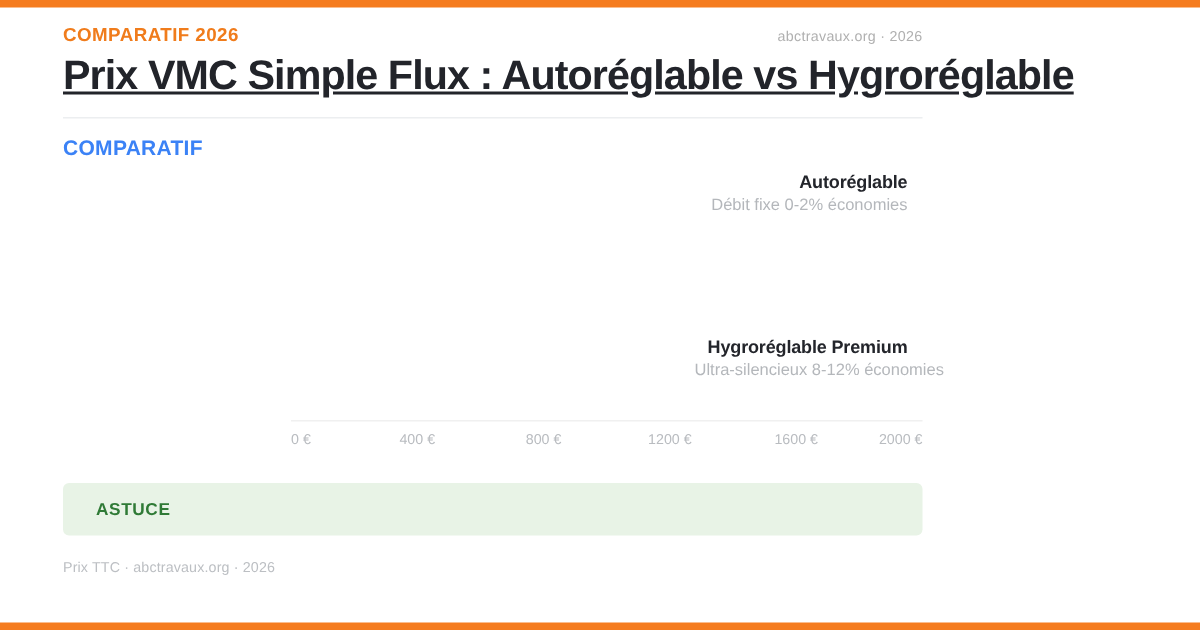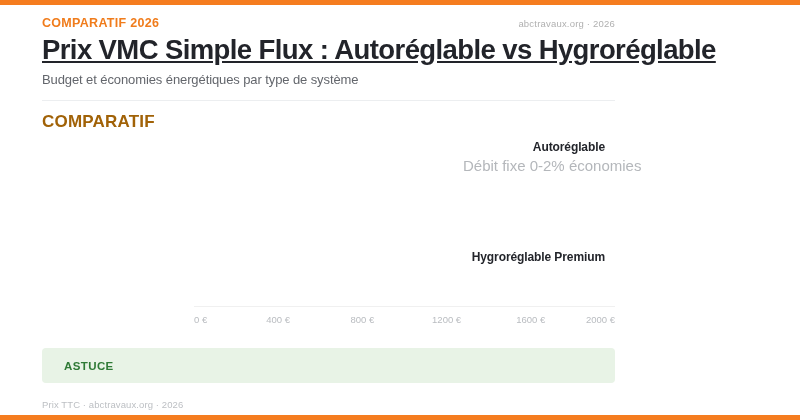--- a/index.html
+++ b/index.html
@@ -75,24 +75,24 @@
   }
 
   .divider {
     margin-top: 13px;
     border-top: 1px solid #eceef0;
   }
 
   
   .section-title {
     margin-top: 11px;
-    font-size: 17px;
+    font-size: 14px;
     font-weight: bold;
     letter-spacing: 0.2px;
-    color: #a16207;
+    color: #3b82f6;
   }
 
   .chart {
     position: relative;
     margin-top: 9px;
   }
 
   .row {
     display: flex;
     align-items: flex-end;
@@ -111,21 +111,21 @@
   }
   .row-name {
     font-size: 12px;
     font-weight: bold;
     color: #23252b;
     line-height: 1.15;
     letter-spacing: -0.1px;
     white-space: nowrap;
   }
   .row-sub {
-    font-size: 15px;
+    font-size: 11px;
     color: #b4b7bb;
     line-height: 1.5;
     white-space: nowrap;
   }
 
   .track {
     position: relative;
     flex: 1 1 auto;
     height: 38px;
     background: #0f172a;
@@ -208,21 +208,20 @@
 <div class="accent-bar-top"></div>
 
 <div class="page">
 
   <div class="header-top-row">
     <div class="eyebrow">COMPARATIF 2026</div>
     <div class="source-note">abctravaux.org · 2026</div>
   </div>
 
   <h1 class="headline">Prix VMC Simple Flux : Autoréglable vs Hygroréglable</h1>
-  <p class="subhead">Budget et économies énergétiques par type de système</p>
 
   <div class="divider"></div>
 
   <div class="section-title">COMPARATIF</div>
 
   <div class="chart" id="chart">
 
     <div class="row">
         <div class="row-labels">
           <div class="row-name">Autoréglable</div>
@@ -235,20 +234,21 @@
       </div>
       <div class="row">
         <div class="track">
           <div class="bar" style="background: rgb(239, 83, 80); width: 72.5%;"></div>
           <div class="bar-value" style="left: 60%;">1200 €<span class="v2">1500 €</span></div>
         </div>
       </div>
       <div class="row">
         <div class="row-labels">
           <div class="row-name">Hygroréglable Premium</div>
+          <div class="row-sub">Ultra-silencieux 8-12% économies</div>
         </div>
         <div class="track">
           <div class="bar" style="background: rgb(229, 57, 53); width: 92%;"></div>
           <div class="bar-value" style="left: 80%;">1600 €<span class="v2">1900 €</span></div>
         </div>
       </div>
       <div class="axis" id="axis">
         <div class="tick first" style="left: 0%;">0 €</div>
         <div class="tick" style="left: 20%;">400 €</div>
         <div class="tick" style="left: 40%;">800 €</div>

